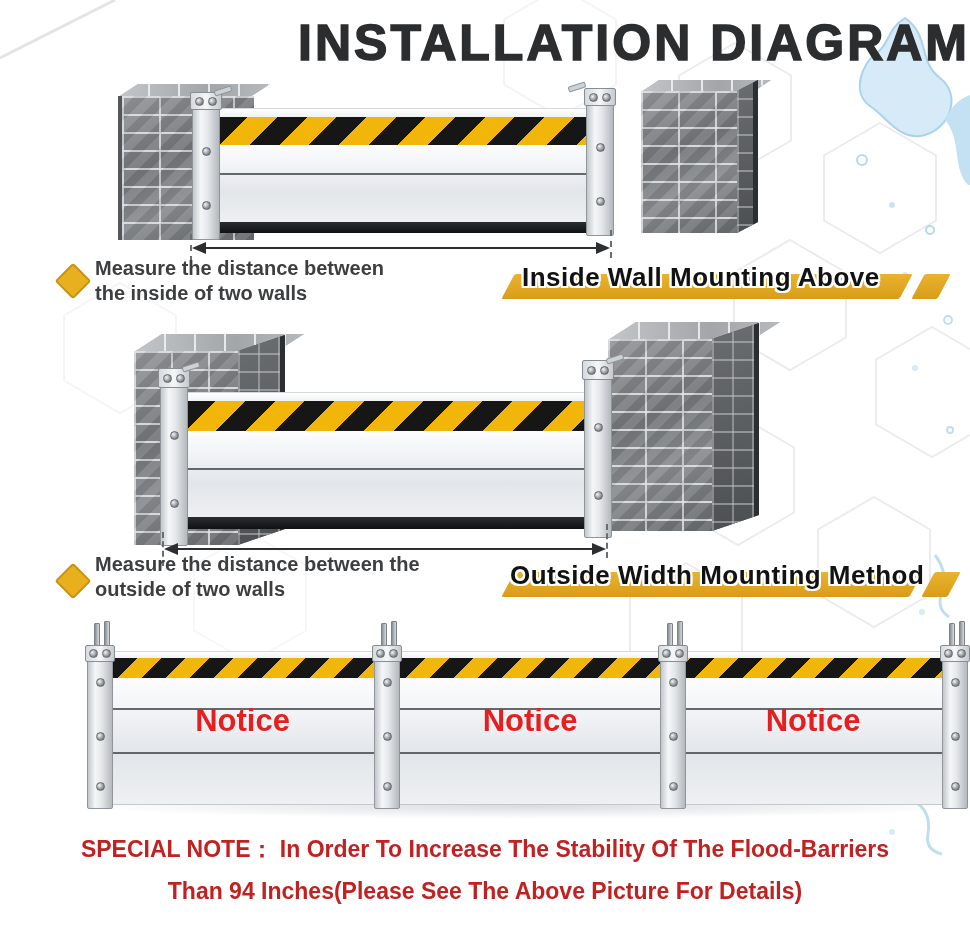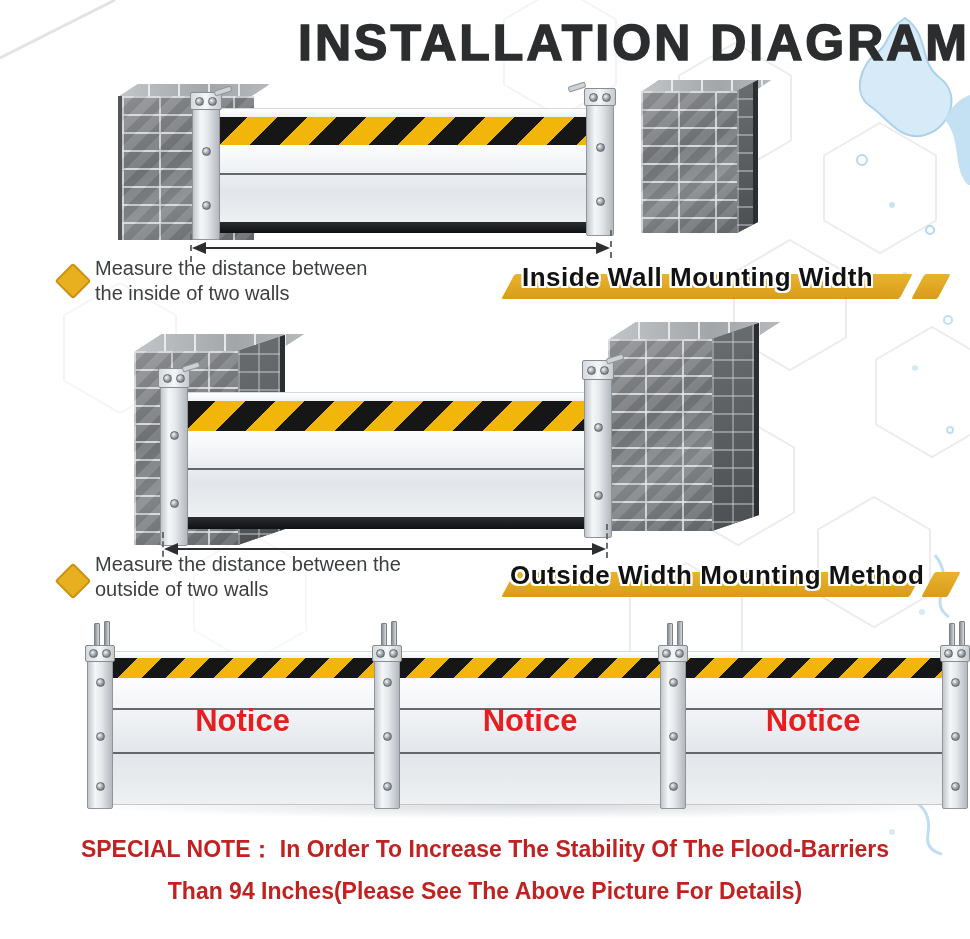--- a/index.html
+++ b/index.html
@@ -73,21 +73,21 @@
   
   .dim-line{position:absolute;height:2px;background:#2c2e30;}
   .arrow-head{position:absolute;width:0;height:0;border-top:6px solid transparent;border-bottom:6px solid transparent;}
   .arrow-head.left{border-right:14px solid #2c2e30;}
   .arrow-head.right{border-left:14px solid #2c2e30;}
   .dash{position:absolute;width:0;border-left:2px dashed #6b6e71;}
 
   
   .diamond{position:absolute;width:22px;height:22px;background:#e8b01f;border:2px solid #cb9212;border-radius:3px;transform:rotate(45deg);}
   .measure-note{
-    position:absolute;margin:0;font-size:20px;line-height:25px;color:#3c3e40;font-weight:400;
+    position:absolute;margin:0;font-size:20px;line-height:25px;color:#3c3e40;font-weight:700;
   }
   .method-band{position:absolute;}
   .band-bg{position:absolute;background:linear-gradient(180deg,#e9b32f,#d99c18);transform:skewX(-28deg);border-radius:2px;}
   .band-label{
     position:absolute;white-space:nowrap;font-size:26px;font-weight:bold;color:#121212;letter-spacing:.5px;
     text-shadow:2px 2px 0 #fff,-2px -2px 0 #fff,2px -2px 0 #fff,-2px 2px 0 #fff,0 2px 0 #fff,2px 0 0 #fff,0 -2px 0 #fff,-2px 0 0 #fff;
   }
 
   
   .notice{
@@ -187,21 +187,21 @@
   </div>
 
   <span class="diamond" style="left:60px;top:268px;"></span>
   <p class="measure-note" style="left:95px;top:256px;">
     <span>Measure the distance between</span><br>
     <span>the inside of two walls</span>
   </p>
   <div class="method-band" style="left:494px;top:254px;width:450px;height:50px;">
     <div class="band-bg" style="left:14px;top:20px;width:398px;height:25px;"></div>
     <div class="band-bg" style="left:424px;top:20px;width:26px;height:25px;"></div>
-    <span class="band-label" style="left:28px;top:8px;">Inside Wall Mounting Width</span>
+    <span class="band-label" style="left:28px;top:8px;">Inside Wall Mounting Above</span>
   </div>
 
   <div class="abs" style="left:0;top:322px;width:970px;height:290px;">
 
     <div class="abs brick-top" style="left:46px;top:12px;width:170px;height:18px;clip-path:polygon(28px 0,100% 0,calc(100% - 28px) 100%,0 100%);"></div>
     <div class="abs brick-front" style="left:46px;top:29px;width:104px;height:194px;"></div>
     <div class="abs brick-side" style="left:150px;top:13px;width:42px;height:210px;clip-path:polygon(0 16px,100% 0,100% calc(100% - 16px),0 100%);"></div>
 
     <div class="abs brick-top" style="left:520px;top:0px;width:172px;height:18px;clip-path:polygon(28px 0,100% 0,calc(100% - 28px) 100%,0 100%);"></div>
     <div class="abs brick-front" style="left:520px;top:17px;width:104px;height:192px;"></div>

